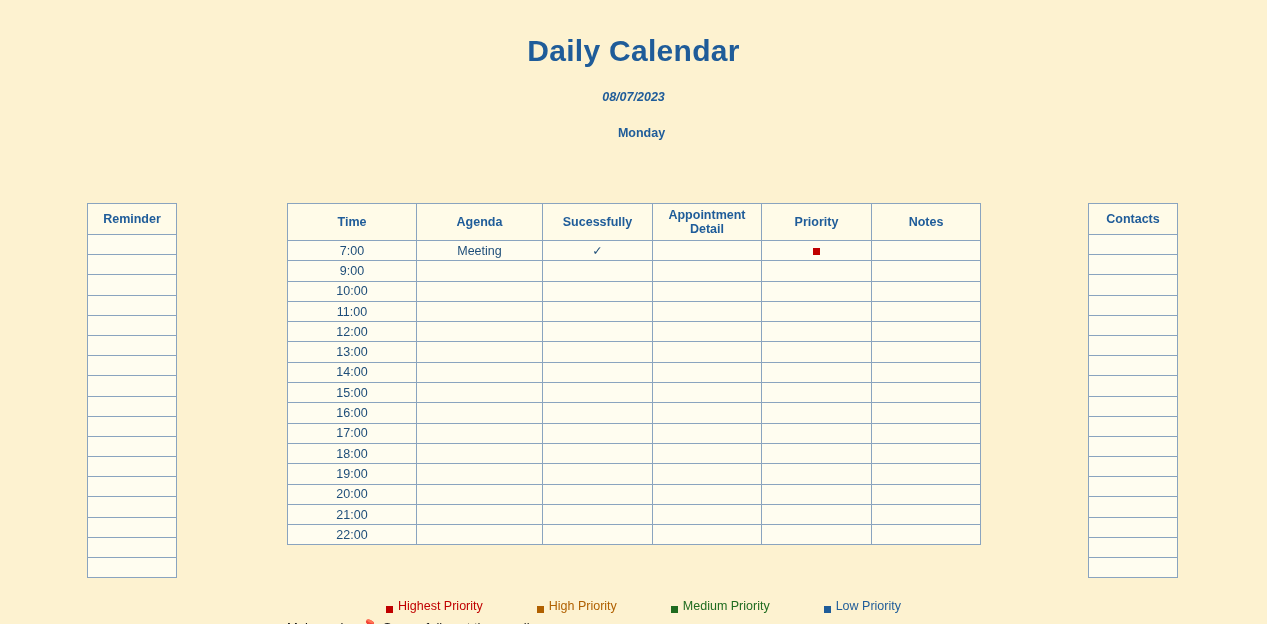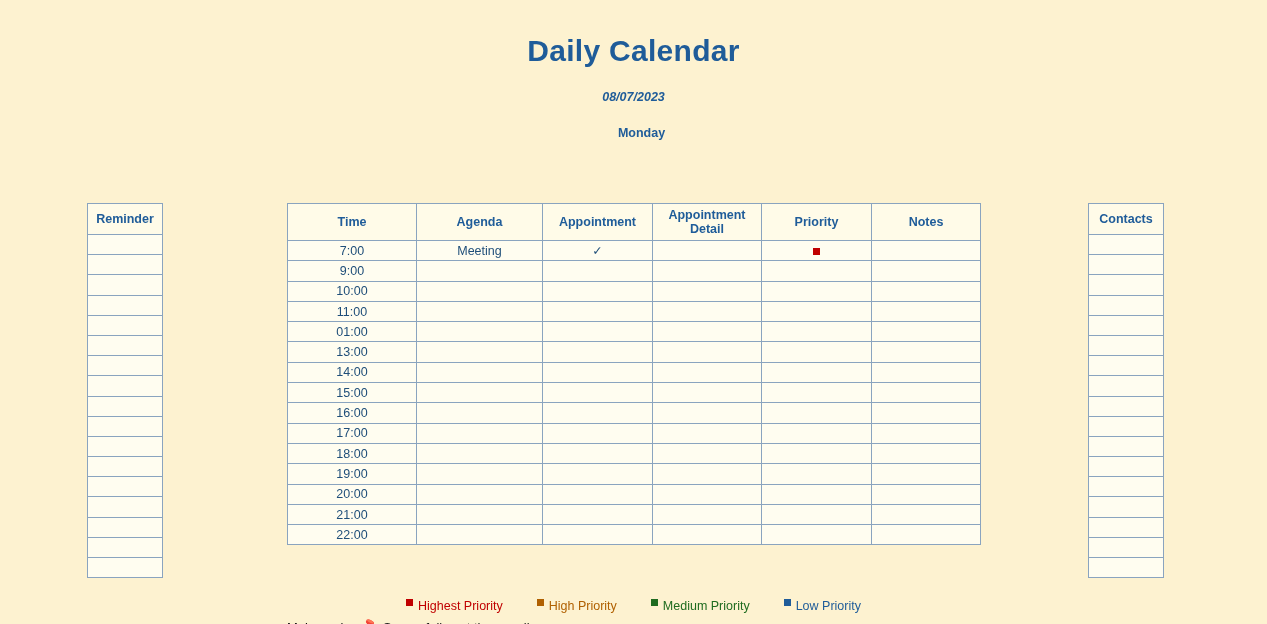--- a/index.html
+++ b/index.html
@@ -50,21 +50,21 @@
   table {
     border-collapse: collapse;
   }
 
   
   .side-panel {
     position: absolute;
     width: 90px;
   }
   .side-panel table {
-    width: 76px;
+    width: 90px;
     table-layout: fixed;
   }
   .side-panel th {
     border: 1px solid #8aa4bf;
     background: #fffbe8;
     color: #1f5c99;
     font-size: 12.5px;
     font-weight: bold;
     height: 28px;
     text-align: center;
@@ -150,23 +150,24 @@
     left: 287px;
     top: 565px;
     width: 693px;
     display: flex;
     justify-content: center;
     gap: 34px;
     font-size: 12.5px;
   }
   .legend-item {
     display: flex;
-    align-items: flex-start;
+    align-items: flex-end;
     gap: 5px;
     white-space: nowrap;
+    margin-left: 20px;
   }
   .legend-sq {
     display: inline-block;
     width: 7px;
     height: 7px;
   }
 
   
   #goals {
     position: absolute;
@@ -266,21 +267,21 @@
           <col class="c-agenda">
           <col class="c-completion">
         <col class="c-appt">
           <col class="c-priority">
           <col class="c-notes">
       </colgroup>
       <thead>
         <tr>
           <th>Time</th>
           <th>Agenda</th>
-          <th>Appointment</th>
+          <th>Sucessfully</th>
           <th>Appointment Detail</th>
           <th>Priority</th>
           <th>Notes</th>
         </tr>
       </thead>
       <tbody id="schedule-body">
           <tr>
             <td class="time-cell">7:00</td>
             <td class="agenda-cell">Meeting</td>
             <td class="completion-cell">✓</td>
@@ -306,21 +307,21 @@
           </tr>
           <tr>
             <td class="time-cell">11:00</td>
             <td class="agenda-cell"></td>
             <td class="completion-cell"></td>
             <td></td>
             <td class="priority-cell"></td>
             <td></td>
           </tr>
           <tr>
-            <td class="time-cell">01:00</td>
+            <td class="time-cell">12:00</td>
             <td class="agenda-cell"></td>
             <td class="completion-cell"></td>
             <td></td>
             <td class="priority-cell"></td>
             <td></td>
           </tr>
           <tr>
             <td class="time-cell">13:00</td>
             <td class="agenda-cell"></td>
             <td class="completion-cell"></td>

